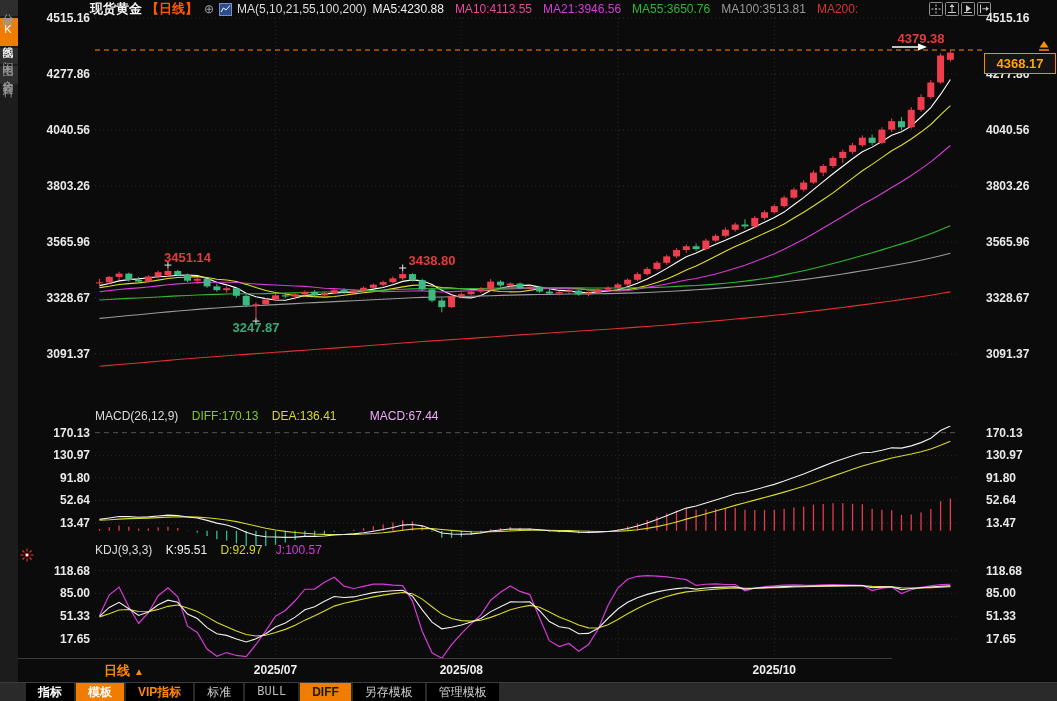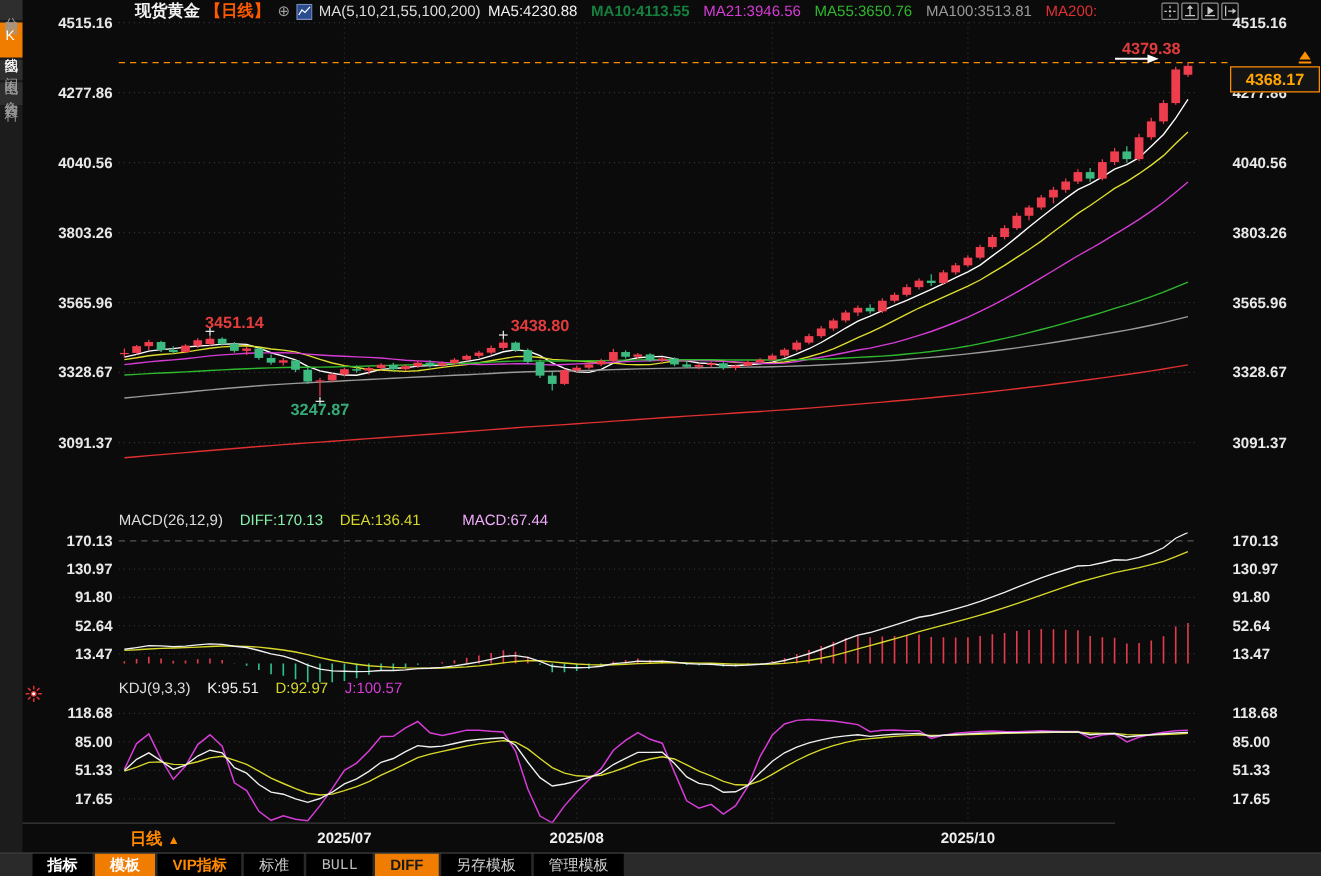--- a/index.html
+++ b/index.html
@@ -10,21 +10,21 @@
   .vtab{width:18px;writing-mode:vertical-lr;text-orientation:upright;text-align:center;
         background:#2e2e2e;color:#9a9a9a;font-size:11px;letter-spacing:2px;
         padding:5px 0;margin-bottom:2px;cursor:pointer;}
   .vtab.active{background:#f07c00;color:#ffffff;}
   
   #chart-svg{position:absolute;left:0;top:0;z-index:1;}
   .axlabel{font:600 12px "Liberation Sans",sans-serif;fill:#e9e9e9;}
   .ann{font:700 13px "Liberation Sans",sans-serif;}
   
   #header{position:absolute;left:18px;top:0;right:0;height:18px;z-index:5;display:flex;
-          align-items:center;padding-left:90px;font-size:12px;color:#ddd;white-space:nowrap;}
+          align-items:center;padding-left:72px;font-size:12px;color:#ddd;white-space:nowrap;}
   #header .sym{font-weight:700;font-size:13px;color:#f2f2f2;margin-right:4px;}
   #header .per{font-weight:700;font-size:13px;color:#ff5a00;margin-right:6px;cursor:pointer;}
   #header .plus{color:#9a9a9a;font-size:12px;margin-right:5px;cursor:pointer;}
   #header .magroup{color:#dcdcdc;margin:0 6px 0 5px;}
   #ma-values span{margin-right:11px;}
   #hdr-icons{position:absolute;right:64px;top:0;}
   
   .ptitle{position:absolute;left:95px;height:14px;z-index:5;font-size:12px;color:#dcdcdc;white-space:nowrap;}
   .ptitle span{margin-right:10px;}
   
@@ -421,21 +421,21 @@
 
   <div id="header">
     <span class="sym">现货黄金</span>
     <span class="per">【日线】</span>
     <span class="plus">⊕</span>
     <svg width="13" height="13">
       <rect x="0.5" y="0.5" width="12" height="12" fill="#2a4d8f" stroke="#7a8dbb"></rect>
       <polyline points="2,9 4.5,5 7,7 11,2.5" fill="none" stroke="#ffffff" stroke-width="1"></polyline>
     </svg>
     <span class="magroup">MA(5,10,21,55,100,200)</span>
-    <span id="ma-values"><span style="color: rgb(240, 240, 240);">MA5:4230.88</span><span style="color: #15803d; font-weight: bold;">MA10:4113.55</span><span style="color: rgb(214, 60, 214);">MA21:3946.56</span><span style="color: rgb(46, 184, 46);">MA55:3650.76</span><span style="color: rgb(154, 154, 154);">MA100:3513.81</span><span style="color: rgb(224, 48, 48);">MA200:</span></span>
+    <span id="ma-values"><span style="color: rgb(240, 240, 240);">MA5:4230.88</span><span style="color: #ec4899;">MA10:4113.55</span><span style="color: rgb(214, 60, 214);">MA21:3946.56</span><span style="color: rgb(46, 184, 46);">MA55:3650.76</span><span style="color: rgb(154, 154, 154);">MA100:3513.81</span><span style="color: rgb(224, 48, 48);">MA200:</span></span>
   </div>
   <svg id="hdr-icons" width="64" height="18">
       <g>
         <rect x="0.5" y="2.5" width="13" height="13" rx="1" stroke="#8f8f8f" fill="none"></rect>
         <line x1="2.5" y1="9" x2="11.5" y2="9" stroke="#c8c8c8" stroke-dasharray="2,1.5"></line>
         <line x1="7" y1="4.5" x2="7" y2="13.5" stroke="#c8c8c8" stroke-dasharray="2,1.5"></line>
       </g>
       <g>
         <rect x="16.5" y="2.5" width="13" height="13" rx="1" stroke="#8f8f8f" fill="none"></rect>
         <line x1="19" y1="12.5" x2="27" y2="12.5" stroke="#c8c8c8"></line>
@@ -450,21 +450,21 @@
       <g>
         <rect x="48.5" y="2.5" width="13" height="13" rx="1" stroke="#8f8f8f" fill="none"></rect>
         <line x1="51.5" y1="4.5" x2="51.5" y2="13" stroke="#c8c8c8"></line>
         <line x1="53.5" y1="8.8" x2="58.5" y2="8.8" stroke="#c8c8c8"></line>
         <path d="M60 8.8 l-3 -2.3 v4.6 z" fill="#c8c8c8"></path>
       </g>
     </svg>
 
   <div class="ptitle" style="top:409px;">
     <span style="color:#dcdcdc;">MACD(26,12,9)</span>
-    <span style="color:#86efac;">DIFF:170.13</span>
+    <span style="color:#84cc16;">DIFF:170.13</span>
     <span style="color:#d8d82a;">DEA:136.41</span>
     <span style="color:#f0abfc;margin-left:20px;">MACD:67.44</span>
   </div>
   <div class="ptitle" style="top:543px;">
     <span style="color:#dcdcdc;">KDJ(9,3,3)</span>
     <span style="color:#f0f0f0;">K:95.51</span>
     <span style="color:#d8d82a;">D:92.97</span>
     <span style="color:#d63cd6;">J:100.57</span>
   </div>
 

